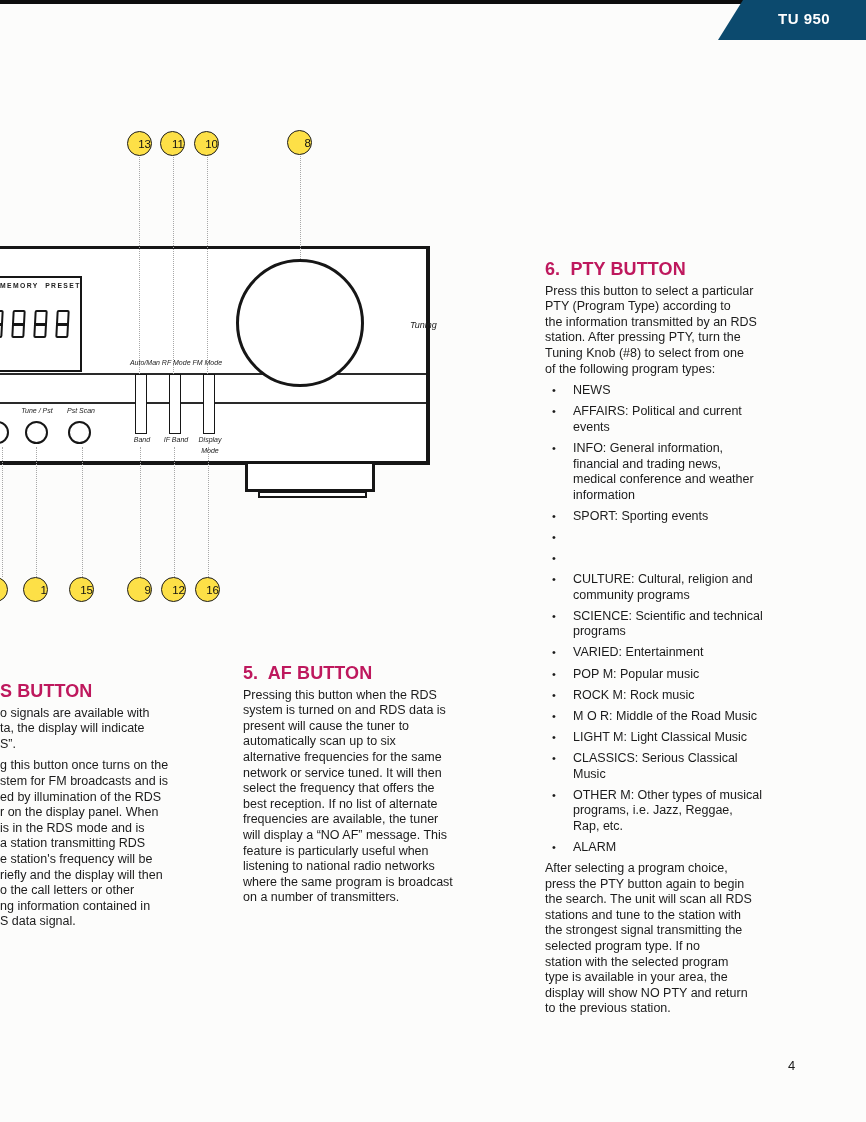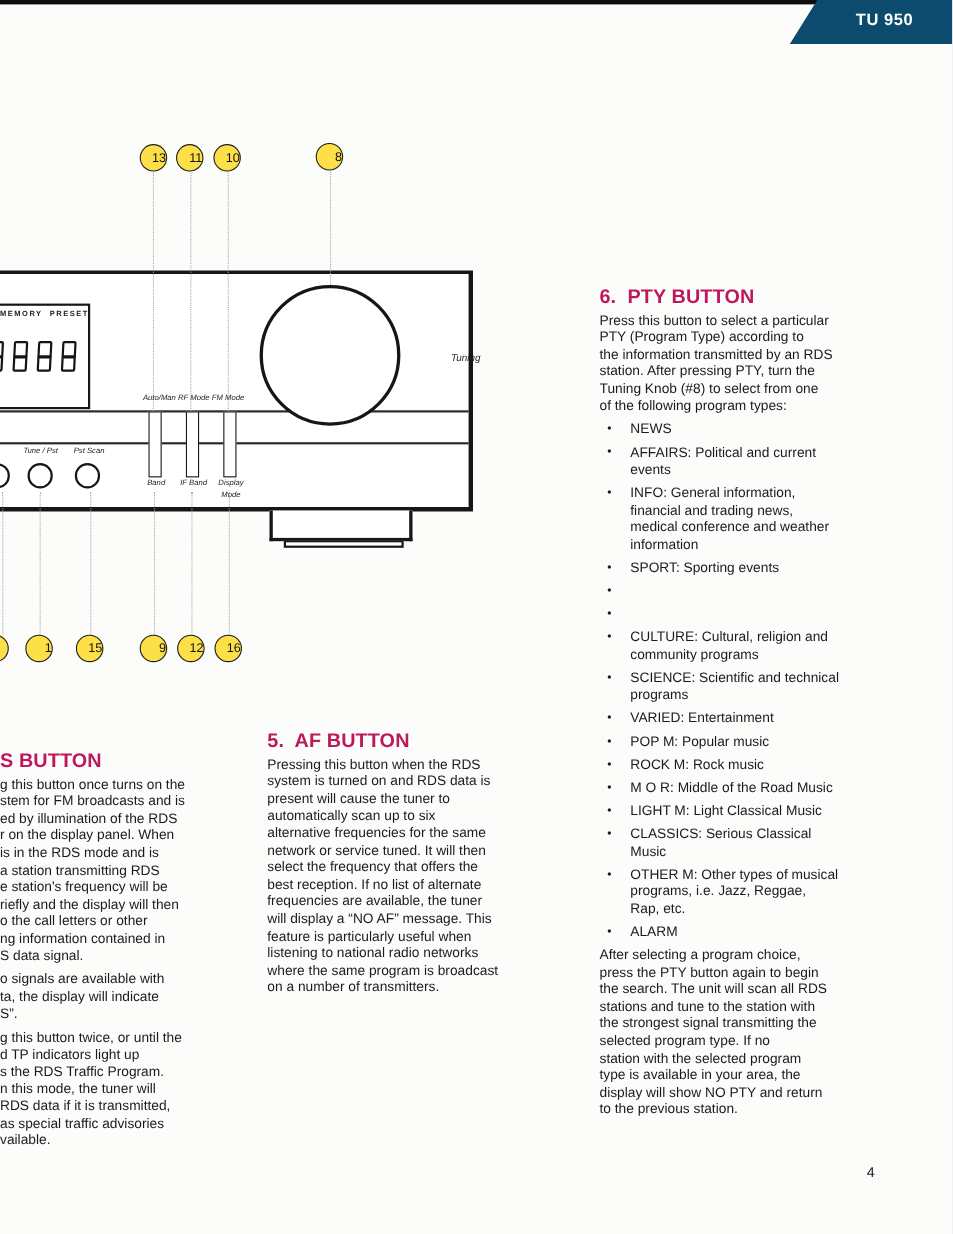--- a/index.html
+++ b/index.html
@@ -177,41 +177,34 @@
     <div class="callout" style="left:161px;top:577px;">
         <span>12</span>
       </div>
     <div class="callout" style="left:195px;top:577px;">
         <span>16</span>
       </div>
   </div>
 
   <div class="col" style="left:0;top:666px;width:182px;margin-top:18px;">
     <h3>S BUTTON</h3>
+    <div class="para">o signals are available with
+ta, the display will indicate
+S”.</div>
     <div class="para">g this button once turns on the
 stem for FM broadcasts and is
 ed by illumination of the RDS
 r on the display panel. When
 is in the RDS mode and is
 a station transmitting RDS
 e station's frequency will be
 riefly and the display will then
 o the call letters or other
 ng information contained in
 S data signal.</div>
-    <div class="para">o signals are available with
-ta, the display will indicate
-S”.</div>
-    <div class="para">g this button twice, or until the
-d TP indicators light up
-s the RDS Traffic Program.
-n this mode, the tuner will
-RDS data if it is transmitted,
-as special traffic advisories
-vailable.</div>
   </div>
 
   <div class="col" style="left:243px;top:666px;width:240px;">
     <h3>5.  AF BUTTON</h3>
     <div class="para">Pressing this button when the RDS
 system is turned on and RDS data is
 present will cause the tuner to
 automatically scan up to six
 alternative frequencies for the same
 network or service tuned. It will then

